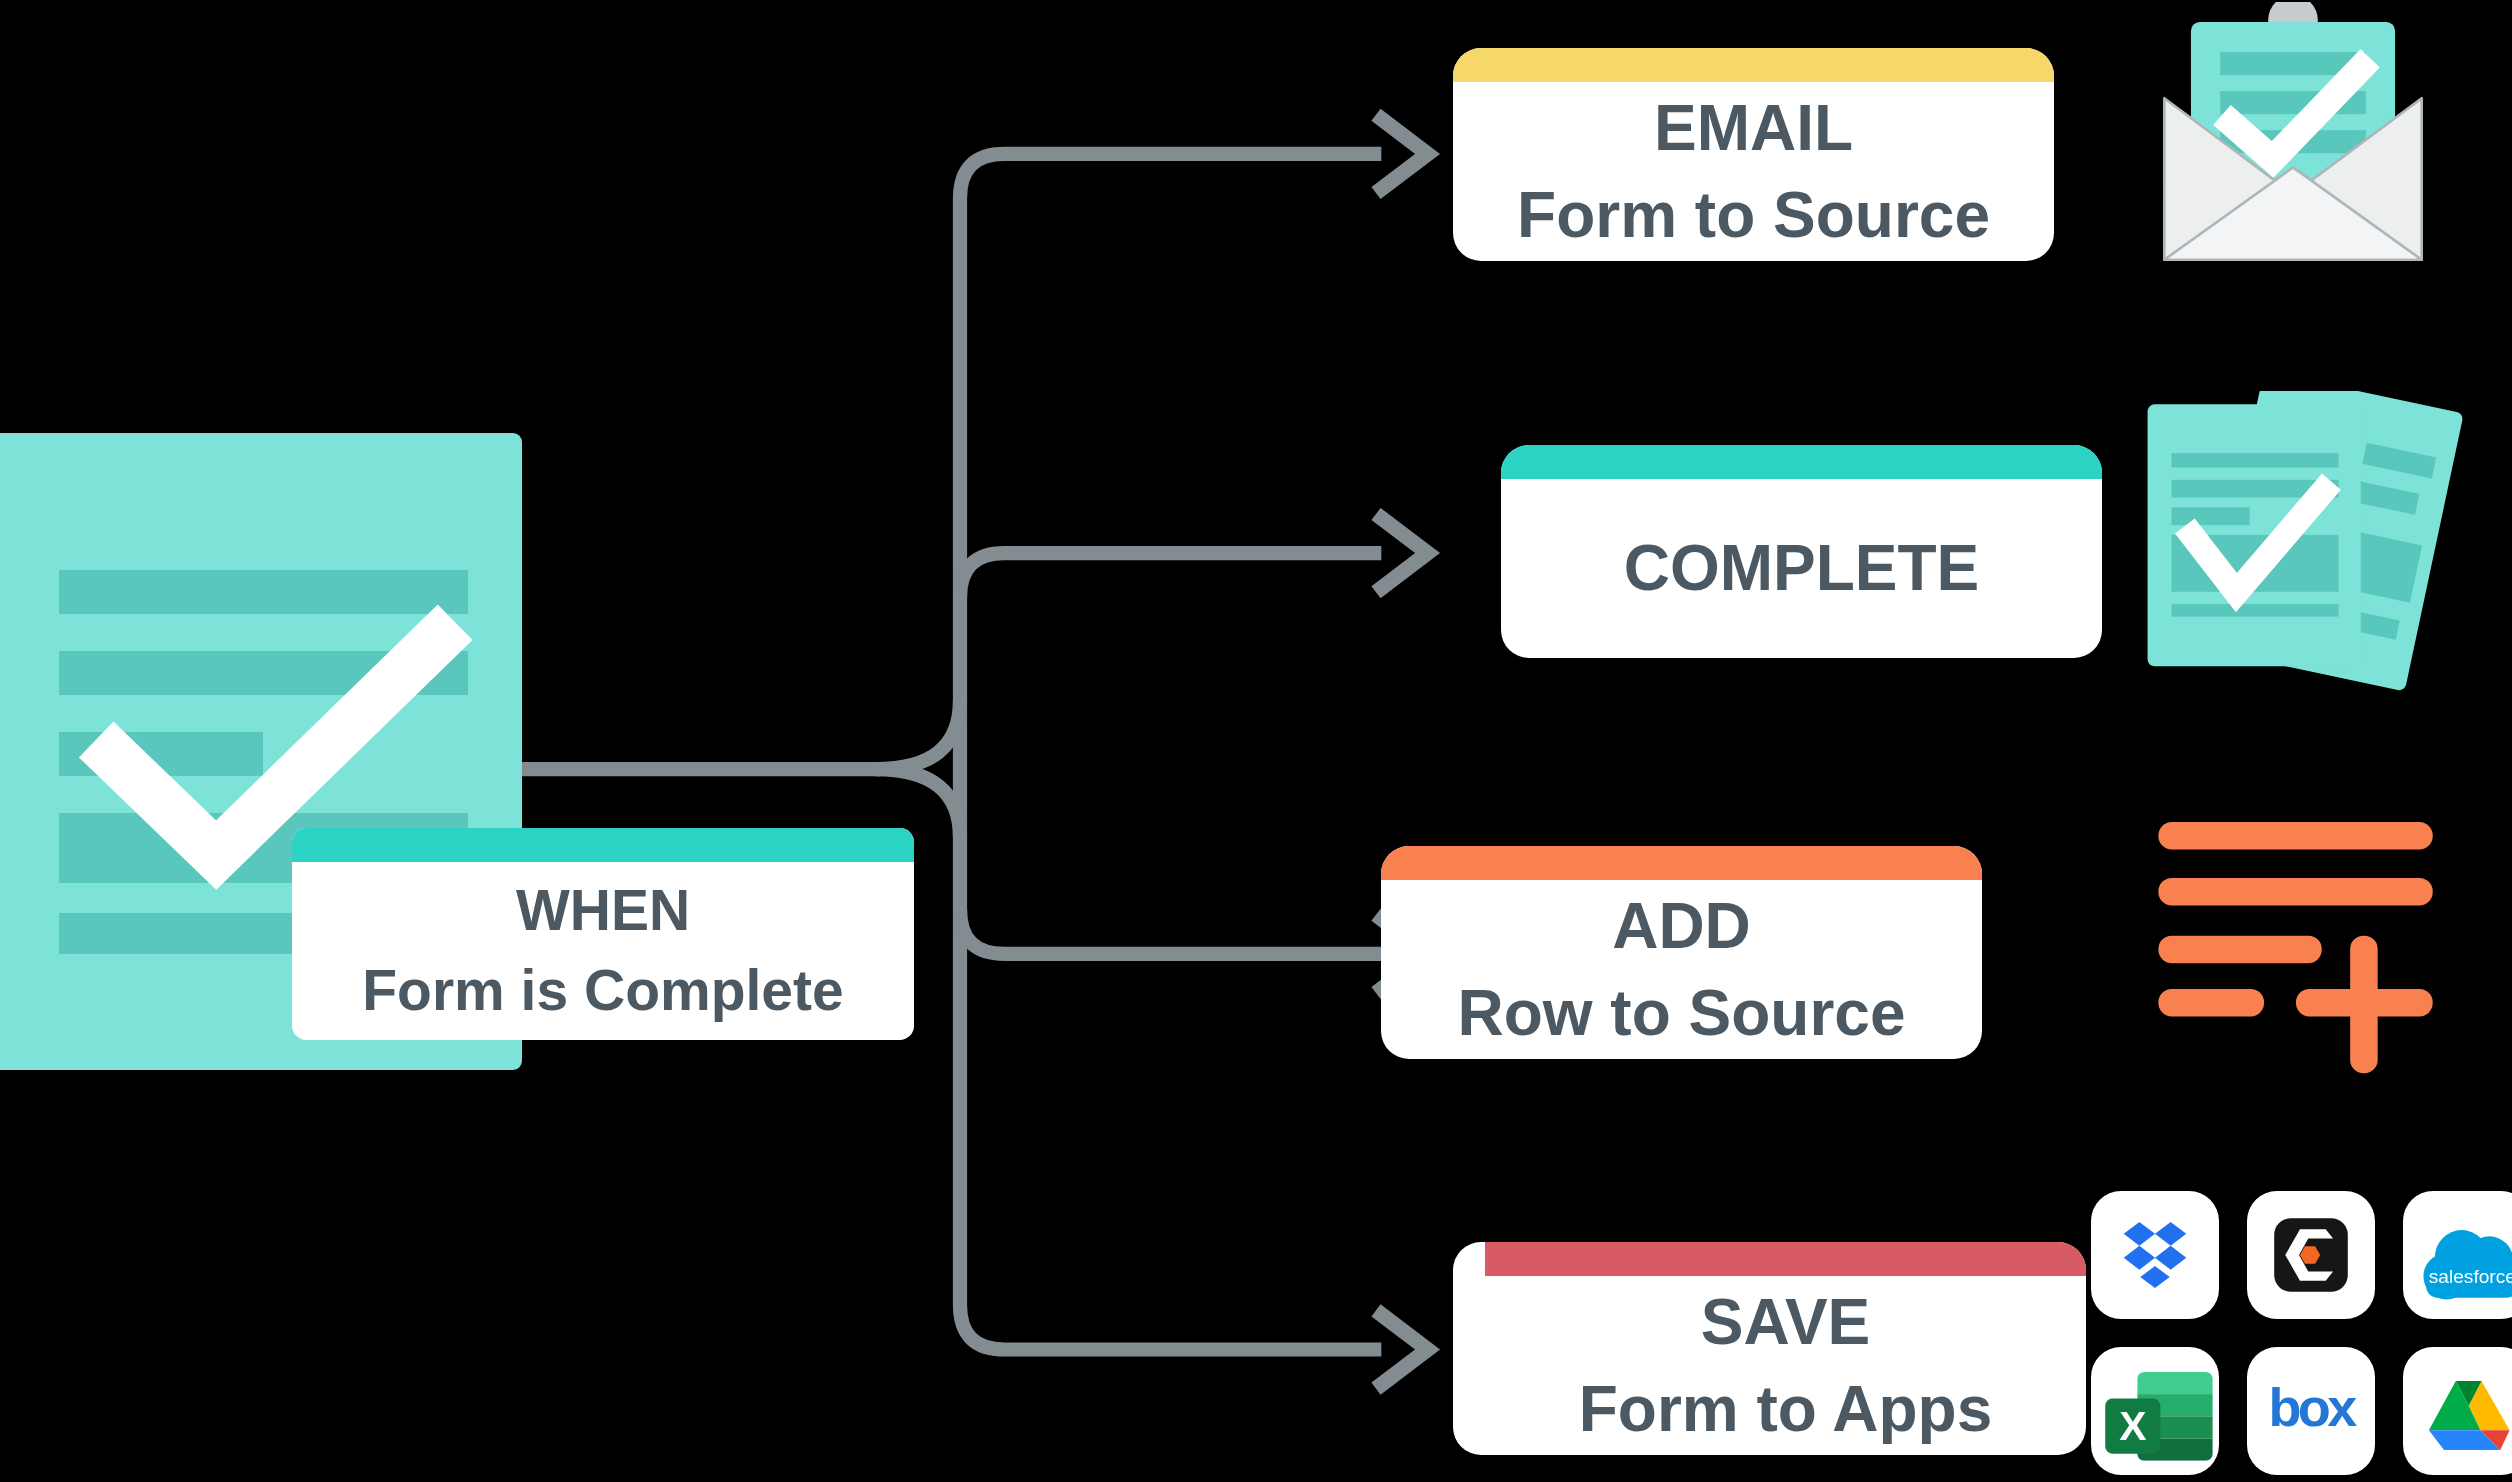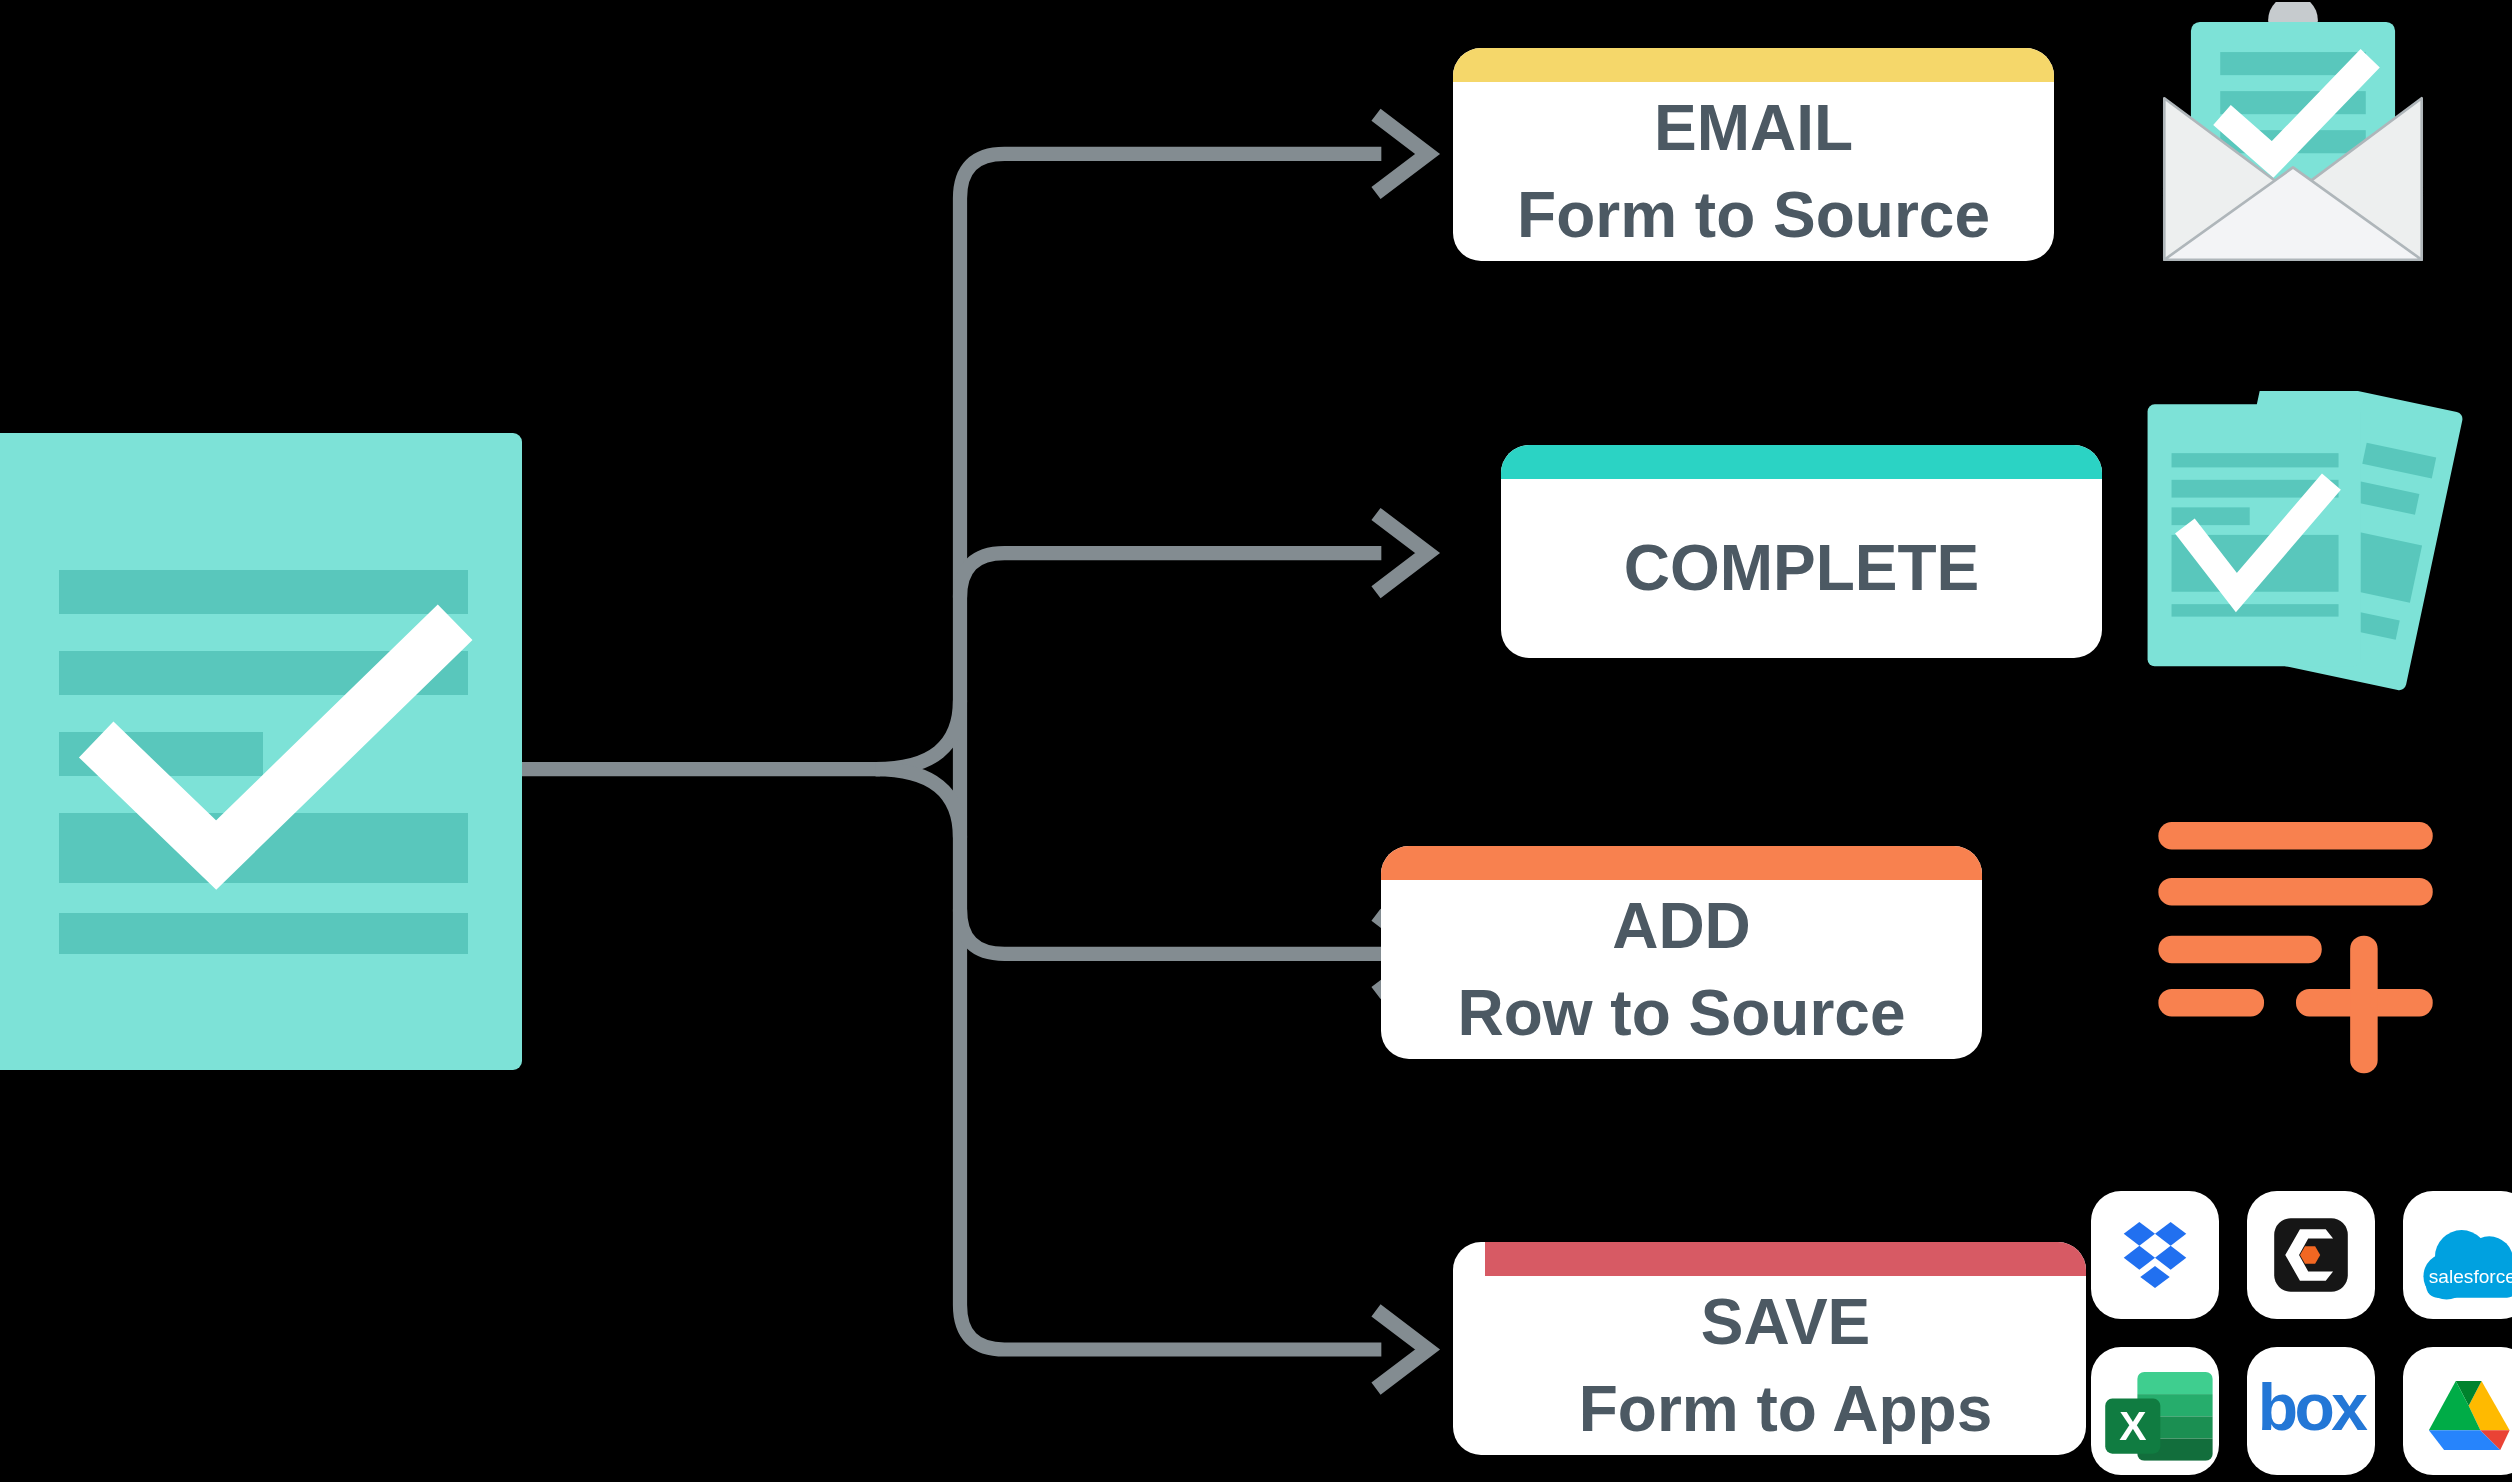--- a/index.html
+++ b/index.html
@@ -24,21 +24,21 @@
              height:calc(100% - 34px);color:var(--slate);font-weight:bold;text-align:center;}
   .node.action .node-body{font-size:64px;line-height:1.35;}
   .node.trigger .node-body{font-size:57px;line-height:1.4;}
 
   
   .app-grid{position:absolute;left:2091px;top:1191px;display:grid;
             grid-template-columns:repeat(3,128px);grid-template-rows:repeat(2,128px);
             column-gap:13.3px;row-gap:22px;gap:28px;}
   .app-tile{position:relative;width:128px;height:128px;background:#fff;border-radius:30px;
             display:flex;align-items:center;justify-content:center;overflow:hidden;}
-  .box-word{font-weight:bold;font-size:66px;letter-spacing:-3.6px;color:var(--box-blue);
+  .box-word{font-weight:bold;font-size:54px;letter-spacing:-3.6px;color:var(--box-blue);
             transform:translateY(-3.6px);}
 </style>
 </head>
 <body>
 
 <div class="stage">
 
   <svg class="connectors" width="2512" height="1483" viewBox="0 0 2826 1668">
     <g fill="none" stroke="var(--line-gray)" stroke-width="16">
       <path d="M 1554 173 L 1130 173 Q 1080 173 1080 223 L 1080 1468 Q 1080 1518 1130 1518 L 1554 1518"></path>
@@ -60,20 +60,27 @@
     <div class="form-line" style="left:59px;top:137px;width:409px;height:44px;"></div>
     <div class="form-line" style="left:59px;top:218px;width:409px;height:44px;"></div>
     <div class="form-line" style="left:59px;top:299px;width:204px;height:44px;"></div>
     <div class="form-line" style="left:59px;top:380px;width:409px;height:70px;"></div>
     <div class="form-line" style="left:59px;top:480px;width:409px;height:41px;"></div>
     <svg class="abs" style="left:0;top:0;" width="522" height="637" viewBox="0 0 587 717">
       <polyline points="108,345 243,475 512,213" fill="none" stroke="var(--white)" stroke-width="56"></polyline>
     </svg>
   </div>
 
+  <div class="node trigger">
+    <div class="node-header" style="background: rgb(43, 211, 196);"></div>
+    <div class="node-body">
+      <div>WHEN</div>
+      <div>Form is Complete</div>
+    </div>
+  </div>
 
   <div class="node action" style="left:1453px;top:48px;">
     <div class="node-header" style="background: rgb(245, 215, 106);"></div>
     <div class="node-body">
       <div>EMAIL</div>
       <div>Form to Source</div>
     </div>
   </div>
 
   <div class="node action" style="left:1453px;top:445px;margin-left:48px;">

